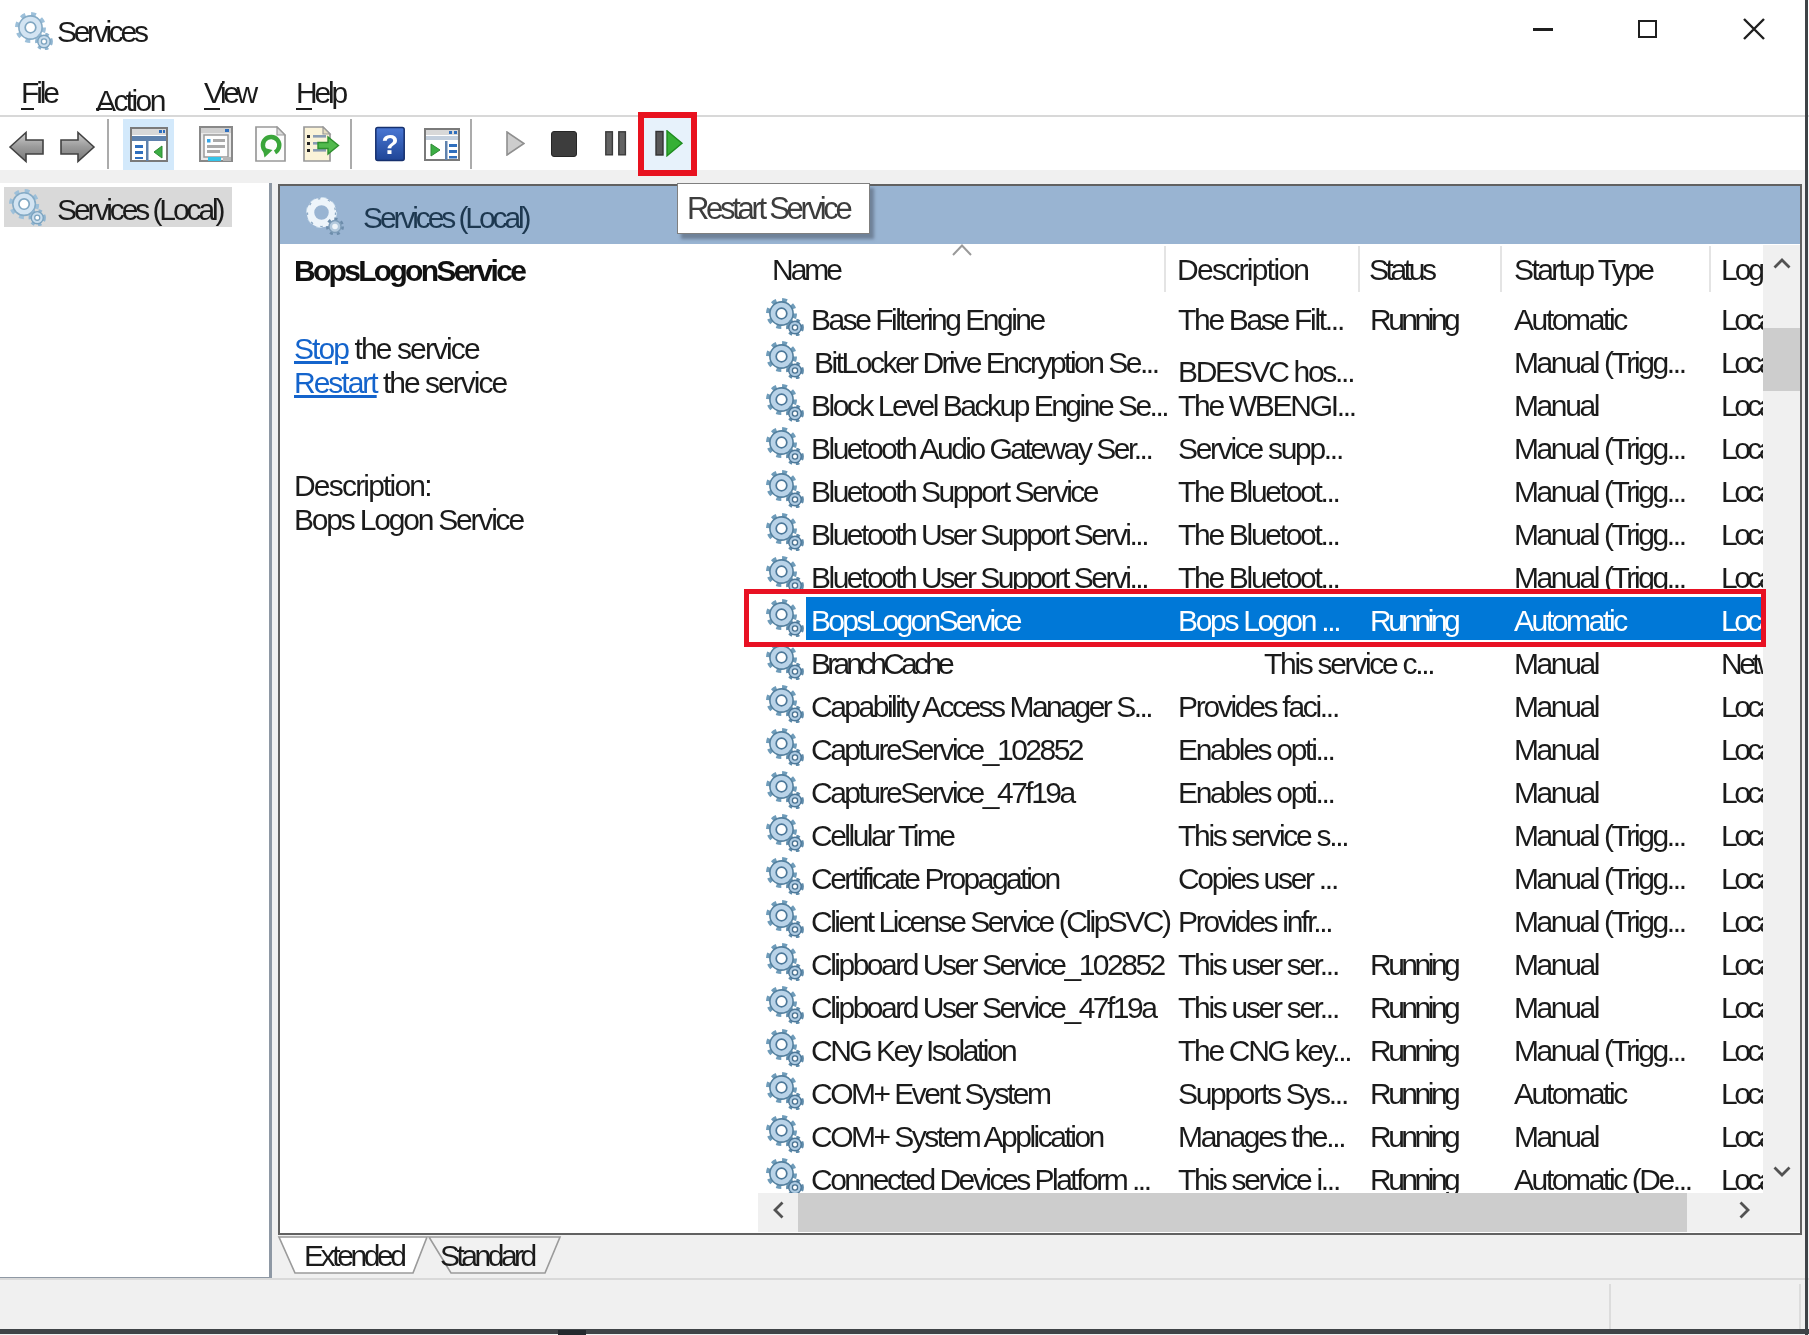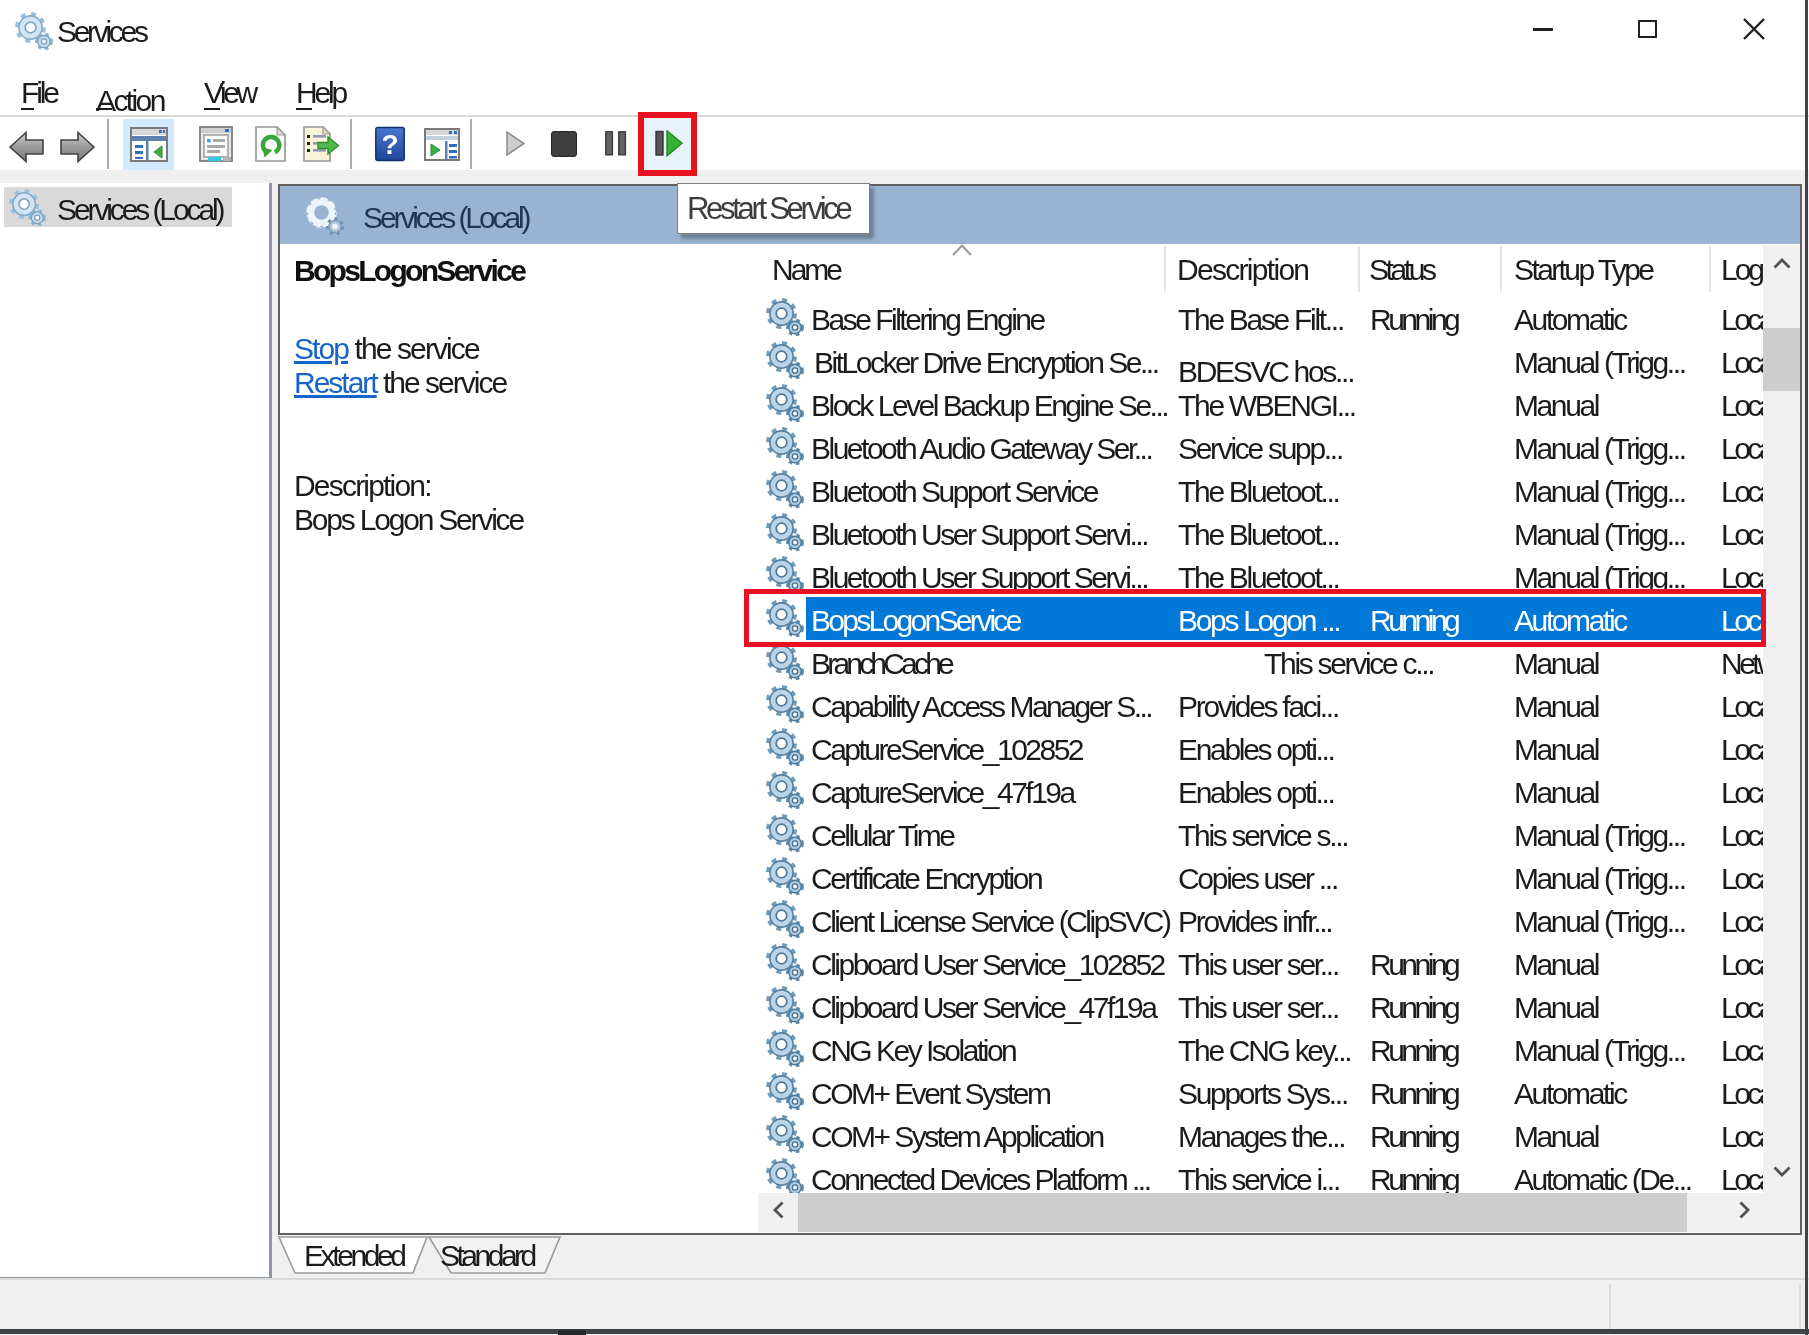--- a/index.html
+++ b/index.html
@@ -294,21 +294,21 @@
   </svg>
 <div class="t" style="left:811px;top:821.2px;letter-spacing:-2.5px;">Cellular Time</div>
 <div class="t" style="left:1178px;top:821.2px;letter-spacing:-2.3px;">This service s...</div>
 <div class="t" style="left:1514px;top:821.2px;letter-spacing:-2.4px;">Manual (Trigg...</div>
 <div style="left:1718px;top:821.2px;width:45px;height:36px;overflow:hidden">
     <div class="t" style="left:3px;top:0;letter-spacing:-3.5px">Local Syste</div>
   </div>
 <svg style="left:766px;top:857px" width="38" height="38" viewBox="0 0 38 38">
     <use href="#gear"></use>
   </svg>
-<div class="t" style="left:811px;top:864.2px;letter-spacing:-2.5px;">Certificate Encryption</div>
+<div class="t" style="left:811px;top:864.2px;letter-spacing:-2.5px;">Certificate Propagation</div>
 <div class="t" style="left:1178px;top:864.2px;letter-spacing:-2.3px;">Copies user ...</div>
 <div class="t" style="left:1514px;top:864.2px;letter-spacing:-2.4px;">Manual (Trigg...</div>
 <div style="left:1718px;top:864.2px;width:45px;height:36px;overflow:hidden">
     <div class="t" style="left:3px;top:0;letter-spacing:-3.5px">Local Syste</div>
   </div>
 <svg style="left:766px;top:900px" width="38" height="38" viewBox="0 0 38 38">
     <use href="#gear"></use>
   </svg>
 <div class="t" style="left:811px;top:907.2px;letter-spacing:-2.5px;">Client License Service (ClipSVC)</div>
 <div class="t" style="left:1178px;top:907.2px;letter-spacing:-2.3px;">Provides infr...</div>

